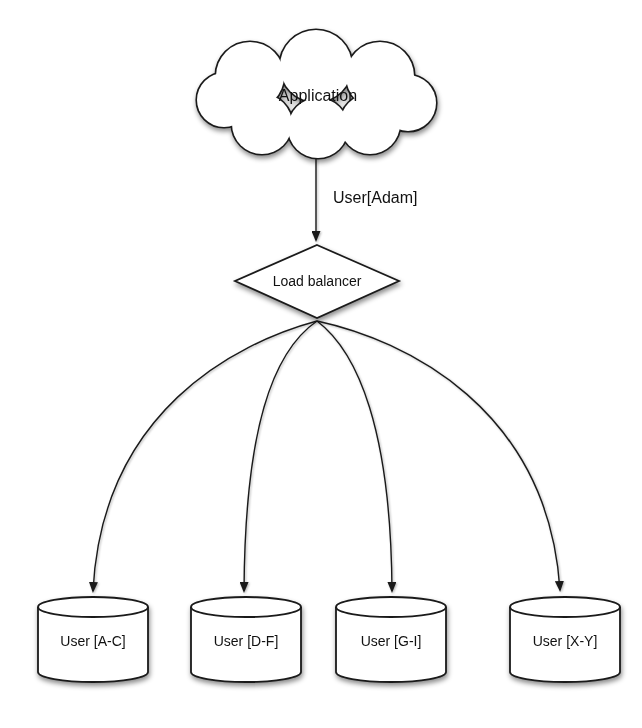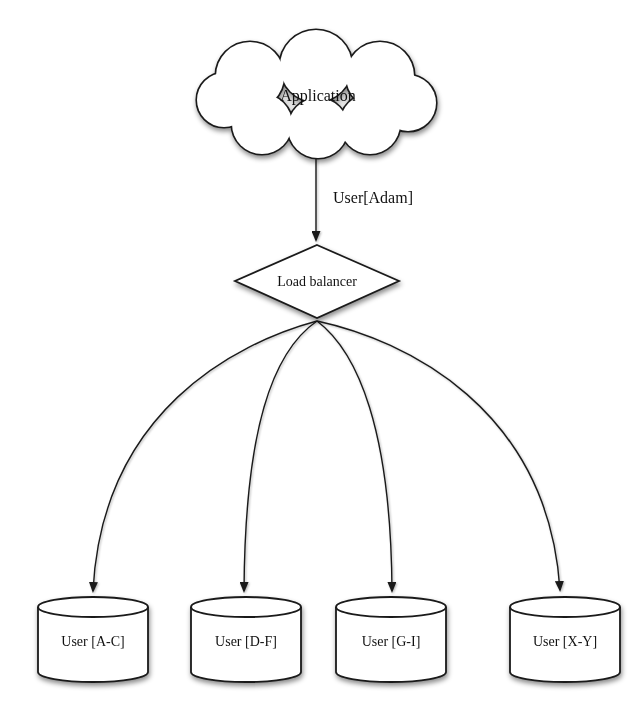--- a/index.html
+++ b/index.html
@@ -6,21 +6,21 @@
     --ink:#1a1a1a;
     --fill:#ffffff;
     --bg:#ffffff;
   }
   html,body{margin:0;padding:0;background:var(--bg);}
   .canvas{
     position:relative;
     width:642px;height:728px;
     background:var(--bg);
     overflow:hidden;
-    font-family:Liberation Serif, serif;
+    font-family:Liberation Sans, sans-serif;
   }
   svg{display:block;}
   .shape{ filter: drop-shadow(1.5px 3px 2.5px rgba(0,0,0,0.45)); }
   .edge{ filter: drop-shadow(1px 1.5px 1px rgba(0,0,0,0.30)); }
   .outline{ stroke:var(--ink); fill:var(--fill); }
   .edge-line{ stroke:var(--ink); stroke-width:1.4; fill:none; }
   .lbl{ fill:#111111; }
   .lbl-node{ font-size:14px; }
   .lbl-cloud{ font-size:16px; }
   .lbl-edge{ font-size:16px; }

